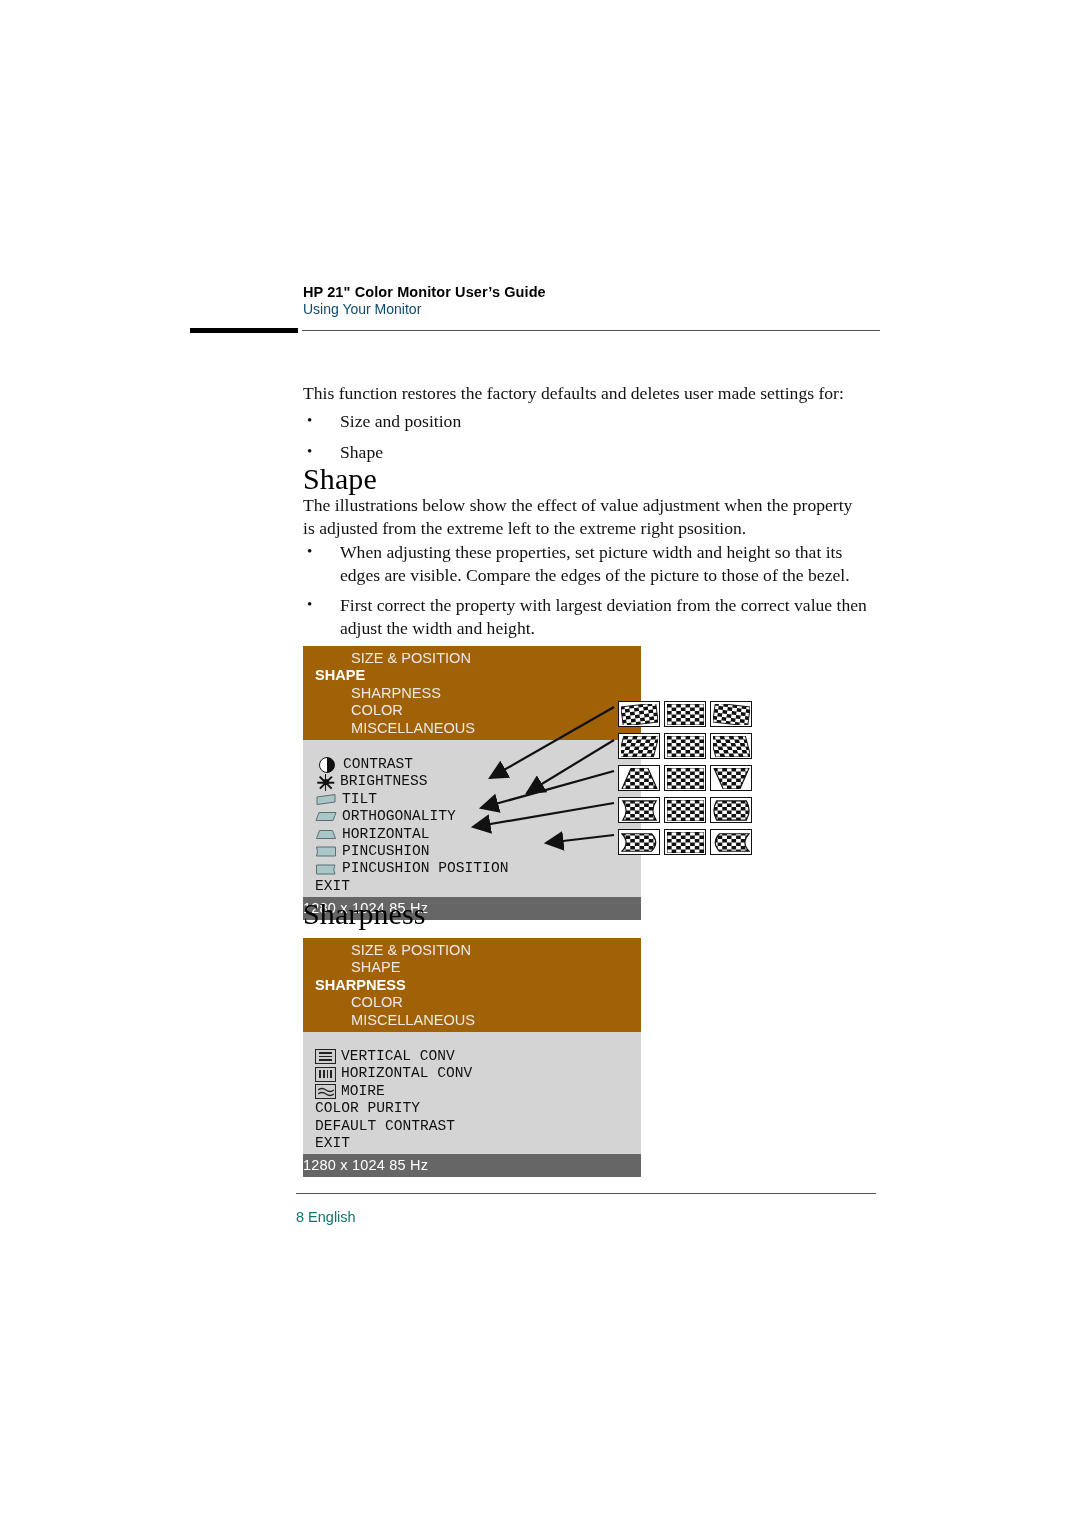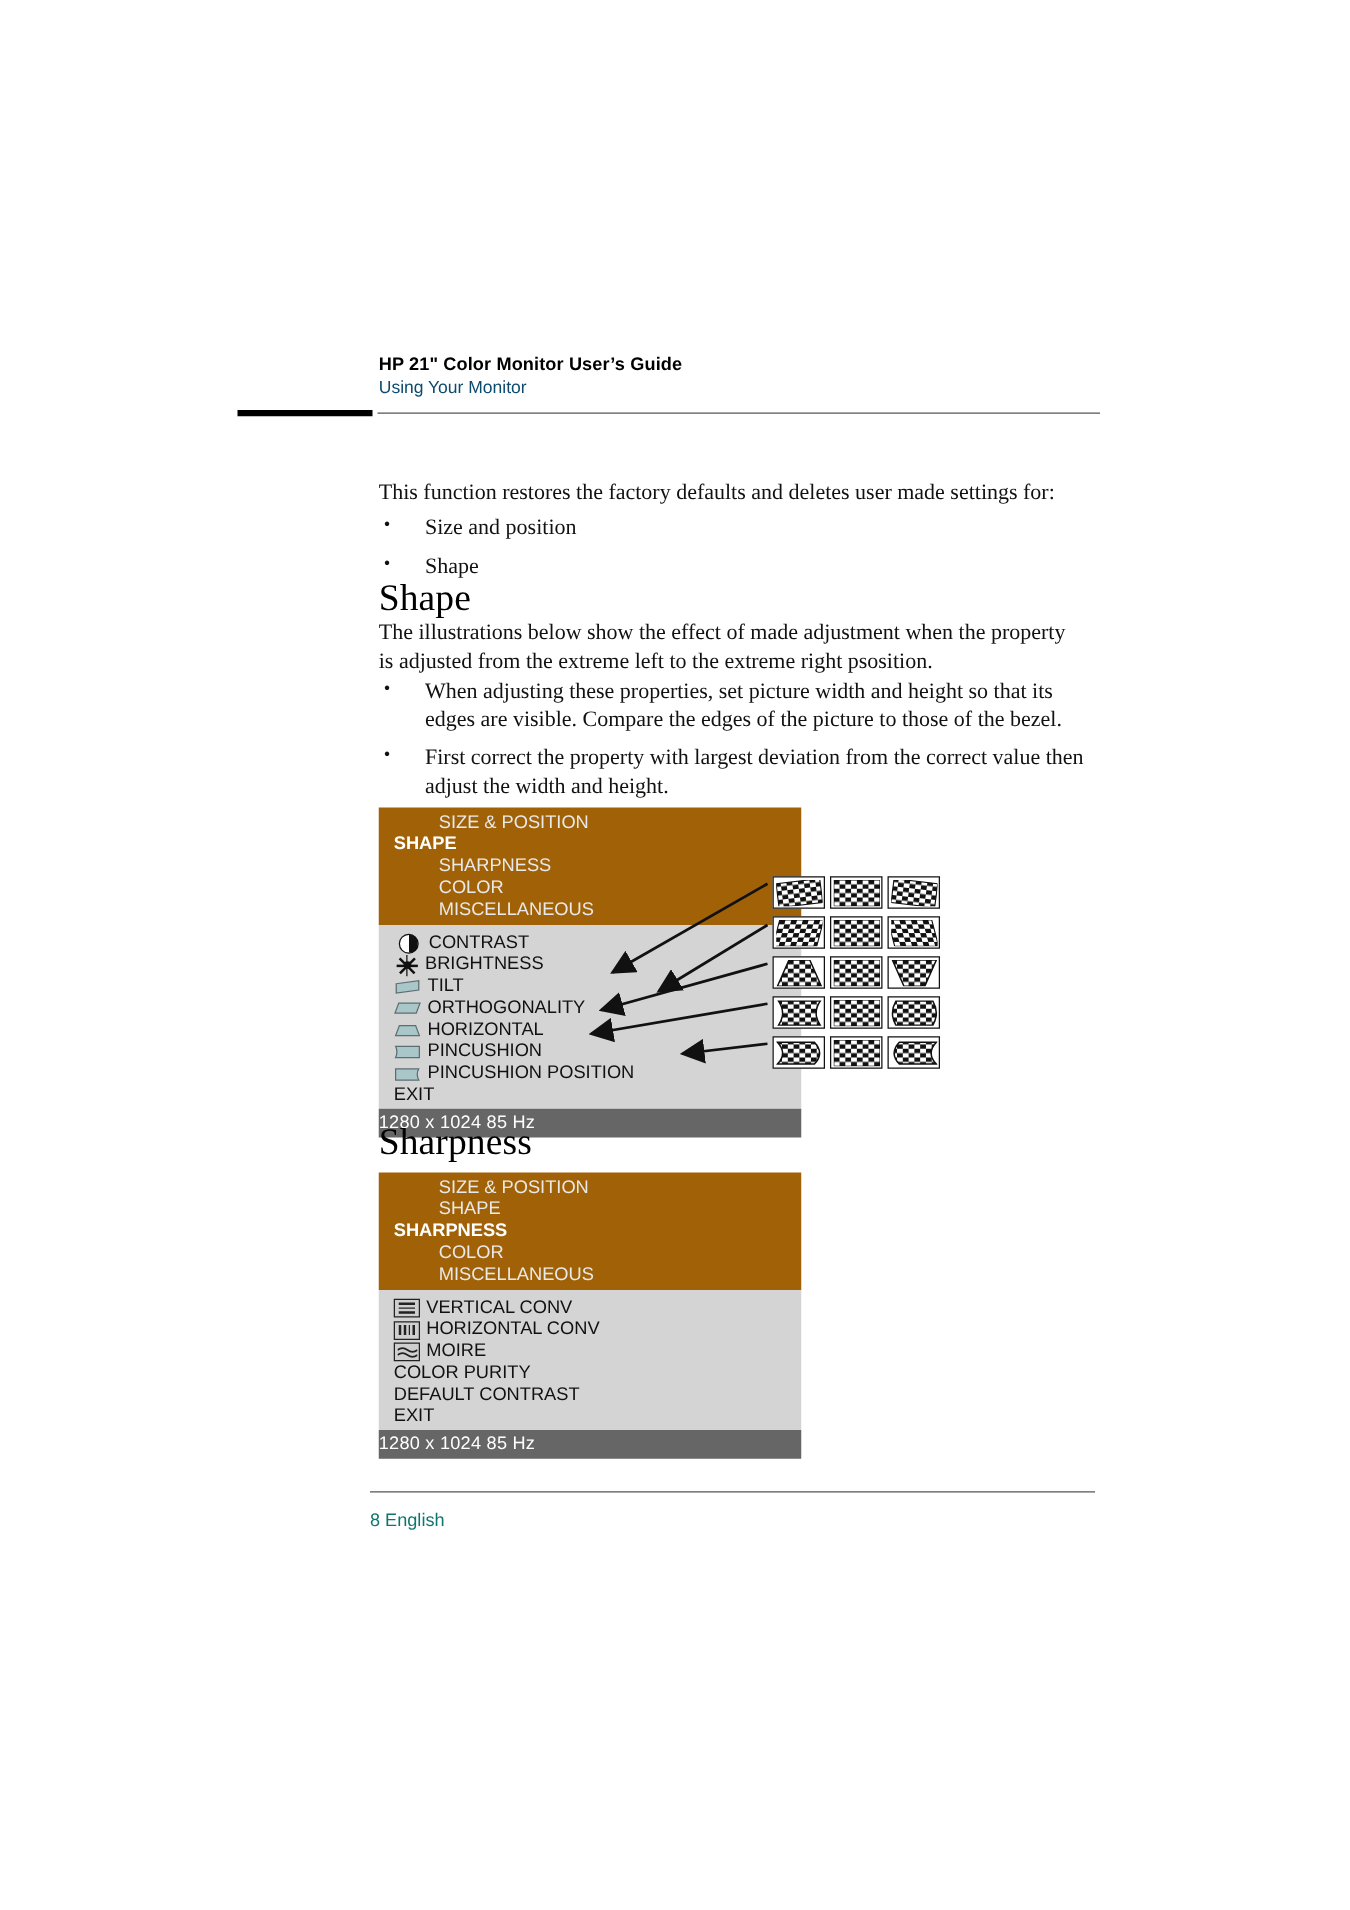--- a/index.html
+++ b/index.html
@@ -45,21 +45,21 @@
     font-size:17.6px;line-height:22.5px;color:#111;
     margin-bottom:8px;
   }
   ul.bl li:before{
     content:"\2022";position:absolute;left:4px;top:-1px;font-size:15px;color:#111;
   }
 
   
   .osd{position:absolute;font-family:"Liberation Sans",sans-serif;}
   .osd .top{background:#a16207;padding:4px 0 3px 0;}
-  .osd .mid{background:#d4d4d4;padding:6px 0 2px 0;}
+  .osd .mid{background:#d4d4d4;padding:16px 0 2px 0;font-family:Liberation Mono, monospace;}
   .osd .bot{background:#666666;color:#ffffff;
             font-size:14.5px;line-height:20px;padding:1px 0 2px 0;letter-spacing:.2px;}
   .osd .row{font-size:14.6px;line-height:17.4px;white-space:nowrap;
             display:flex;align-items:center;}
   .osd .top .row{color:#e9e9e9;padding-left:48px;}
   .osd .top .row.sel{color:#ffffff;font-weight:bold;padding-left:12px;}
   .osd .mid .row{color:#111;padding-left:12px;}
   .osd .mid .row.noicon{padding-left:12px;}
 
   
@@ -117,21 +117,21 @@
     <ul class="bl">
       <li>Size and position</li>
       <li>Shape</li>
     </ul>
   </div>
 
   <div class="col" style="top:462px;">
     <h1 class="sec">Shape</h1>
   </div>
   <div class="col" style="top:494px;width:560px;">
-    <p class="body">The illustrations below show the effect of made adjustment when the property is adjusted from the extreme left to the extreme right psosition.</p>
+    <p class="body">The illustrations below show the effect of value adjustment when the property is adjusted from the extreme left to the extreme right psosition.</p>
   </div>
   <div class="col" style="top:541px;width:578px;">
     <ul class="bl">
       <li>When adjusting these properties, set picture width and height so that its edges are visible. Compare the edges of the picture to those of the bezel.</li>
       <li>First correct the property with largest deviation from the correct value then adjust the width and height.</li>
     </ul>
   </div>
 
   <div class="osd" style="left:303px;top:646px;width:338px;">
     <div class="top">

